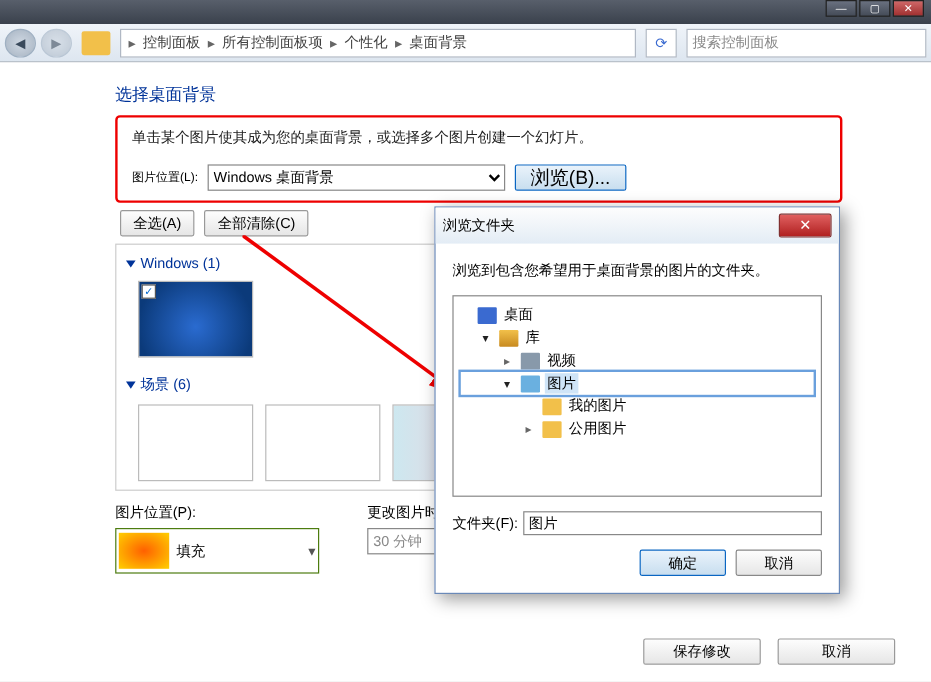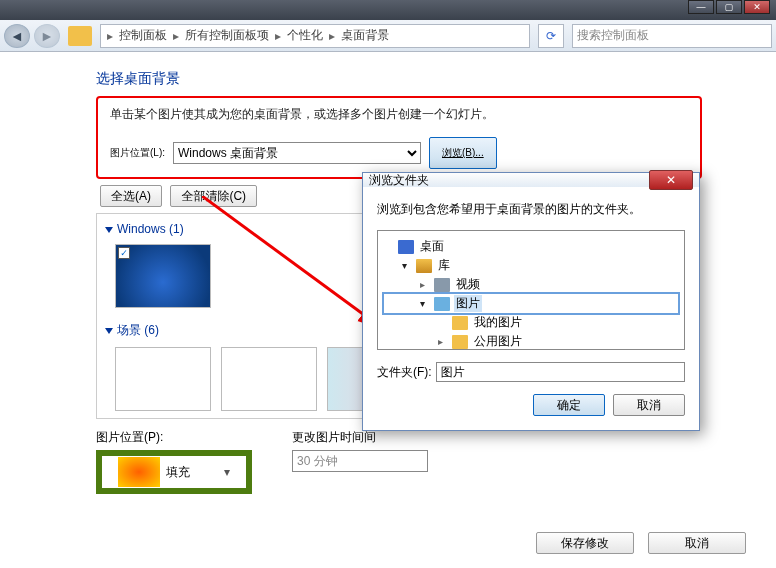--- a/index.html
+++ b/index.html
@@ -22,49 +22,49 @@
 .search-box { width:200px; height:24px; border:1px solid #b0b8c4; background:#fff; margin-left:4px; display:flex;align-items:center; padding:0 4px; font-size:12px; color:#888; }
 
 
 .main { position: absolute; left:0; right:0; top:52px; bottom:0; background:#fff; padding: 18px 0 0 96px; }
 .heading { color:#003399; font-size:14px; margin-bottom:8px; }
 .highlight-box { border:2px solid #e00; border-radius:4px; padding:8px 12px; width:606px; background:#fff; }
 .desc { font-size:12px; color:#222; margin-bottom:14px; }
 .row { display:flex; align-items:center; gap:8px; font-size:12px; }
 .row label { font-size:10px; }
 select.combo { width:248px; height:22px; font-size:12px; border:1px solid #888; background:#fff; }
-.browse-btn { height:32px; padding:0 12px; font-size:10px; border:1px solid #0a66c2; background:linear-gradient(#eaf3fb,#c8deef); border-radius:2px; cursor:pointer;text-decoration:underline;}
+.browse-btn { height:22px; padding:0 12px; font-size:16px; border:1px solid #0a66c2; background:linear-gradient(#eaf3fb,#c8deef); border-radius:2px; cursor:pointer;}
 .toolbar-row { margin-top:6px; margin-left:0; }
 .btn-std { height:22px; padding:0 10px; font-size:12px; border:1px solid #999; background:linear-gradient(#fdfdfd,#e6e6e6); border-radius:2px; cursor:pointer; margin-right:4px;}
 
 .gallery { border:1px solid #ccc; width:594px; height:206px; margin-top:6px; overflow:hidden; padding:8px; position:relative;}
 .section-head { color:#003399; font-size:12px; cursor:pointer; }
 .tri { display:inline-block; width:0;height:0;border-left:4px solid transparent;border-right:4px solid transparent;border-top:6px solid #003399; margin-right:4px; vertical-align:middle;}
 .thumbs { display:flex; gap:10px; margin:8px 0 14px 10px; flex-wrap:wrap;}
 .thumb { width:96px; height:64px; border:1px solid #bbb; position:relative; background:#e8e8e8; }
 .thumb .chk { position:absolute; left:2px; top:2px; width:12px; height:12px; background:#fff; border:1px solid #555; font-size:9px; color:#0066cc; display:flex;align-items:center;justify-content:center;}
 .thumb.win7 { background: radial-gradient(circle at 50% 60%, #2a6bd0 0%, #0b3a7a 80%); }
 .thumb.art1 { background:#fff; }
 .thumb.art2 { background:#fff; }
 .thumb.art3 { background: linear-gradient(90deg,#cde8f0,#f0cdd8); }
 
 .bottom-controls { display:flex; gap:40px; margin-top:10px; font-size:12px; width:594px;}
 .bc-col { display:flex; flex-direction:column; gap:4px; }
-.fit-select { display:flex; align-items:center; width:156px; height:38px; border:6px solid #4d7c0f; padding:16px;}
+.fit-select { display:flex; align-items:center; width:170px; height:38px; border:1px solid #4d7c0f; padding:2px;}
 .fit-thumb { width:42px; height:30px; background: radial-gradient(#ff6000,#ffd000); margin-right:6px;}
 .dur-select { width:136px; height:22px; border:1px solid #888; font-size:12px; padding:0 4px; color:#888; background:#fff;}
 
 
 .dialog { position:absolute; left:362px; top:172px; width:338px; background:#fff; border:1px solid #6a89b8; box-shadow: 4px 4px 14px rgba(0,0,0,0.4); }
-.dlg-title { height:14px; background:linear-gradient(#fdfdfd,#e3ecf5); display:flex; align-items:center; padding:0 6px; font-size:12px;}
+.dlg-title { height:30px; background:linear-gradient(#fdfdfd,#e3ecf5); display:flex; align-items:center; padding:0 6px; font-size:12px;}
 .dlg-title-text { flex:1; }
 .dlg-close { width:44px; height:20px; background:linear-gradient(#e06060,#b02020); border:1px solid #803030; border-radius:2px; color:#fff; display:flex;align-items:center;justify-content:center; cursor:pointer; font-size:12px;}
 .dlg-body { padding:14px; font-size:12px; }
 .dlg-msg { margin-bottom:12px; }
-.tree-box { border:1px solid #888; height:120px; padding:6px; overflow:auto; }
+.tree-box { border:1px solid #888; height:168px; padding:6px; overflow:auto; }
 .tree-node { display:flex; align-items:center; padding:1px 0; cursor:pointer; }
 .tree-node.sel { outline:2px solid #6aa0dd; }
 .tree-node.sel .node-label { background:#cfe4f7; }
 .tree-arrow { width:10px; display:inline-block; color:#666; font-size:10px; }
 .tree-arrow.open { color:#222; }
 .node-icon { width:16px; height:14px; margin:0 4px; display:inline-block; }
 .icon-desktop { background:#3a6ad0; border-radius:1px; }
 .icon-lib { background:linear-gradient(#f2c04a,#c88a20); border-radius:1px; }
 .icon-video { background:#8899aa; border-radius:1px; }
 .icon-pic { background:#6ab0e0; border-radius:1px; }

